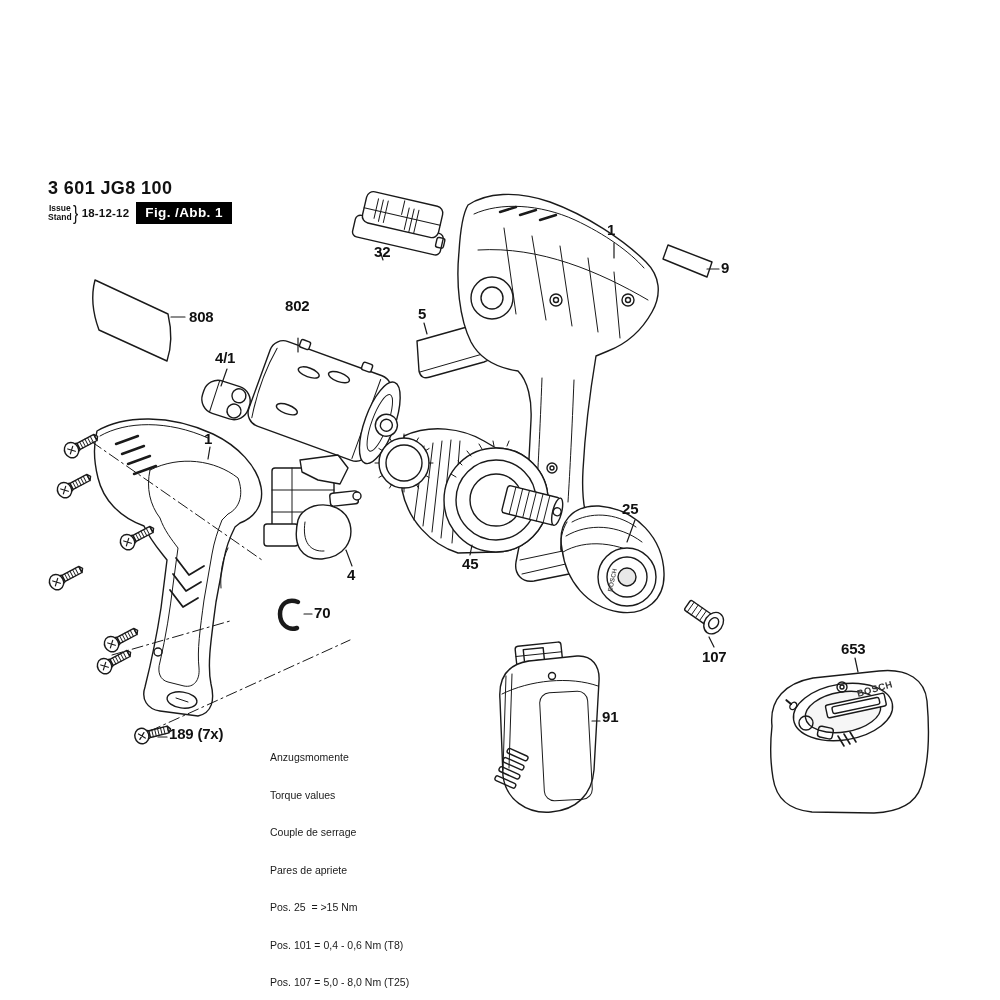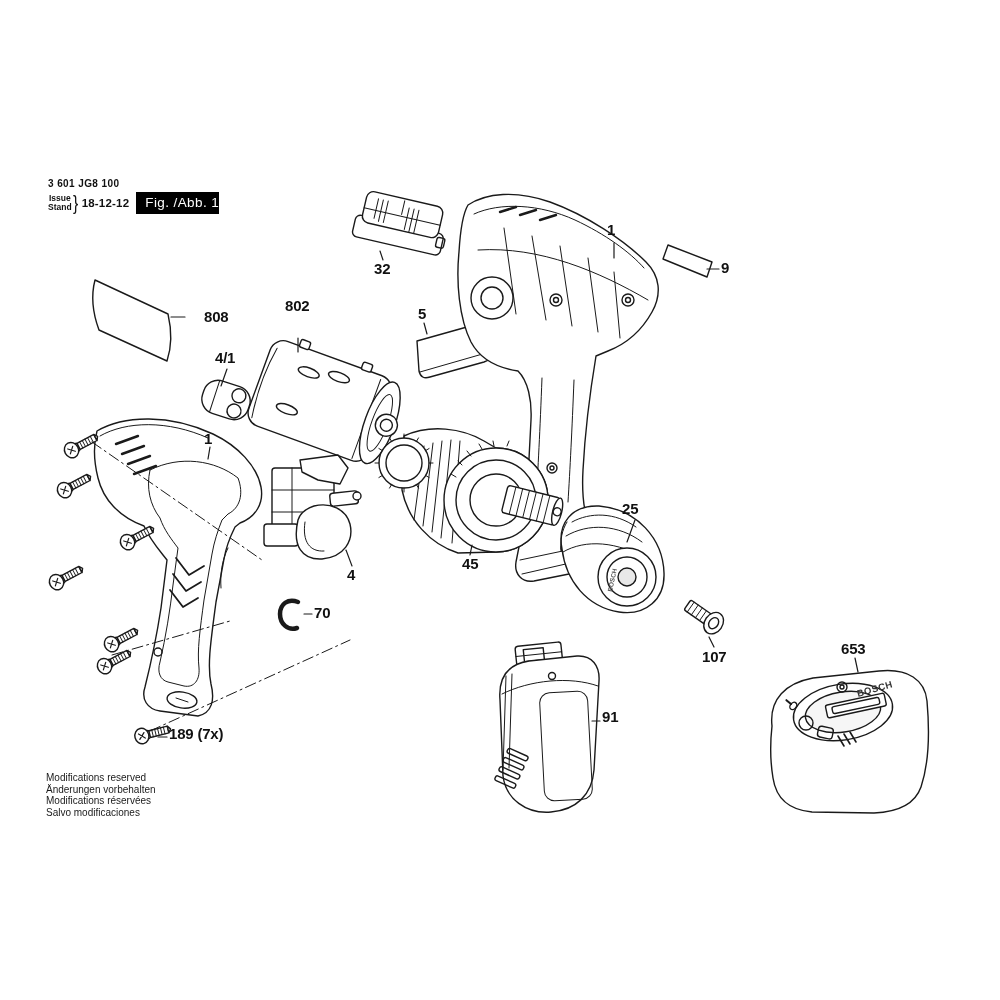--- a/index.html
+++ b/index.html
@@ -7,28 +7,28 @@
     width:1000px;height:1000px;background:#ffffff;position:relative;
     font-family:"Liberation Sans",sans-serif;color:#111;overflow:hidden;
   }
   .canvas{position:absolute;inset:0;}
   svg{position:absolute;left:0;top:0;}
   .part-label{
     position:absolute;font-weight:bold;font-size:15px;line-height:15px;
     letter-spacing:-0.2px;color:#111;white-space:nowrap;
   }
   .header{position:absolute;left:48px;top:178px;}
-  .part-number{font-size:10px;font-weight:600;letter-spacing:0.4px;}
+  .part-number{font-size:18px;font-weight:600;letter-spacing:0.4px;}
   .issue-row{display:flex;align-items:center;margin-top:3px;height:22px;}
   .issue-words{font-size:8.5px;line-height:9px;font-weight:600;text-align:center;}
   .issue-brace{font-size:21px;font-weight:300;margin-left:0px;transform:scaleX(0.75);}
   .issue-date{font-size:11.5px;font-weight:700;margin-left:3px;letter-spacing:0.2px;}
   .fig-box{
-    background:#000;color:#fff;font-size:13.5px;font-weight:400;
-    padding:3px 0 4px 9px;margin-left:7px;letter-spacing:0.4px;white-space:nowrap;
+    background:#000;color:#fff;font-size:13.5px;font-weight:700;
+    padding:3px 9px 4px 9px;margin-left:7px;letter-spacing:0.4px;white-space:nowrap;
   }
   .mods-block{
     position:absolute;left:46px;top:772px;font-size:10px;line-height:11.6px;
     font-weight:500;color:#1a1a1a;
   }
   .torque-block{
     position:absolute;left:270px;top:726px;font-size:10.5px;line-height:12.5px;
     font-weight:500;color:#1a1a1a;white-space:pre;
   }
 </style>
@@ -249,24 +249,24 @@
       <path d="M304,614 L312,614"></path>
       <path d="M635,520 L627,542"></path>
       <path d="M714,647 L709,637"></path>
       <path d="M592,721 L600,721"></path>
       <path d="M855,658 L858,672"></path>
       <path d="M158,737 L167,737"></path>
     </g>
   </g>
 </svg>
 
-<div class="part-label" style="left:204px;top:309px">808</div>
+<div class="part-label" style="left:189px;top:309px">808</div>
 <div class="part-label" style="left:285px;top:298px">802</div>
 <div class="part-label" style="left:215px;top:350px">4/1</div>
-<div class="part-label" style="left:374px;top:261px">32</div>
+<div class="part-label" style="left:374px;top:244px">32</div>
 <div class="part-label" style="left:418px;top:306px">5</div>
 <div class="part-label" style="left:607px;top:222px">1</div>
 <div class="part-label" style="left:721px;top:260px">9</div>
 <div class="part-label" style="left:204px;top:431px">1</div>
 <div class="part-label" style="left:347px;top:567px">4</div>
 <div class="part-label" style="left:462px;top:556px">45</div>
 <div class="part-label" style="left:314px;top:605px">70</div>
 <div class="part-label" style="left:622px;top:501px">25</div>
 <div class="part-label" style="left:702px;top:649px">107</div>
 <div class="part-label" style="left:602px;top:709px">91</div>
@@ -279,21 +279,24 @@
     <div class="issue-words">
       <div>Issue</div>
       <div>Stand</div>
     </div>
     <div class="issue-brace">}</div>
     <div class="issue-date">18-12-12</div>
     <div class="fig-box">Fig. /Abb. 1</div>
   </div>
 </div>
 
-<div class="mods-block">
-  <div>Modifications reserved</div>
-  <div>Änderungen vorbehalten</div>
-  <div>Modifications réservées</div>
-  <div>Salvo modificaciones</div>
+
+<div class="torque-block">
+  <div>Anzugsmomente</div>
+  <div>Torque values</div>
+  <div>Couple de serrage</div>
+  <div>Pares de apriete</div>
+  <div>Pos. 25  = &gt;15 Nm</div>
+  <div>Pos. 101 = 0,4 - 0,6 Nm (T8)</div>
+  <div>Pos. 107 = 5,0 - 8,0 Nm (T25)</div>
 </div>
 
-
 </div>
 
 </body></html>

